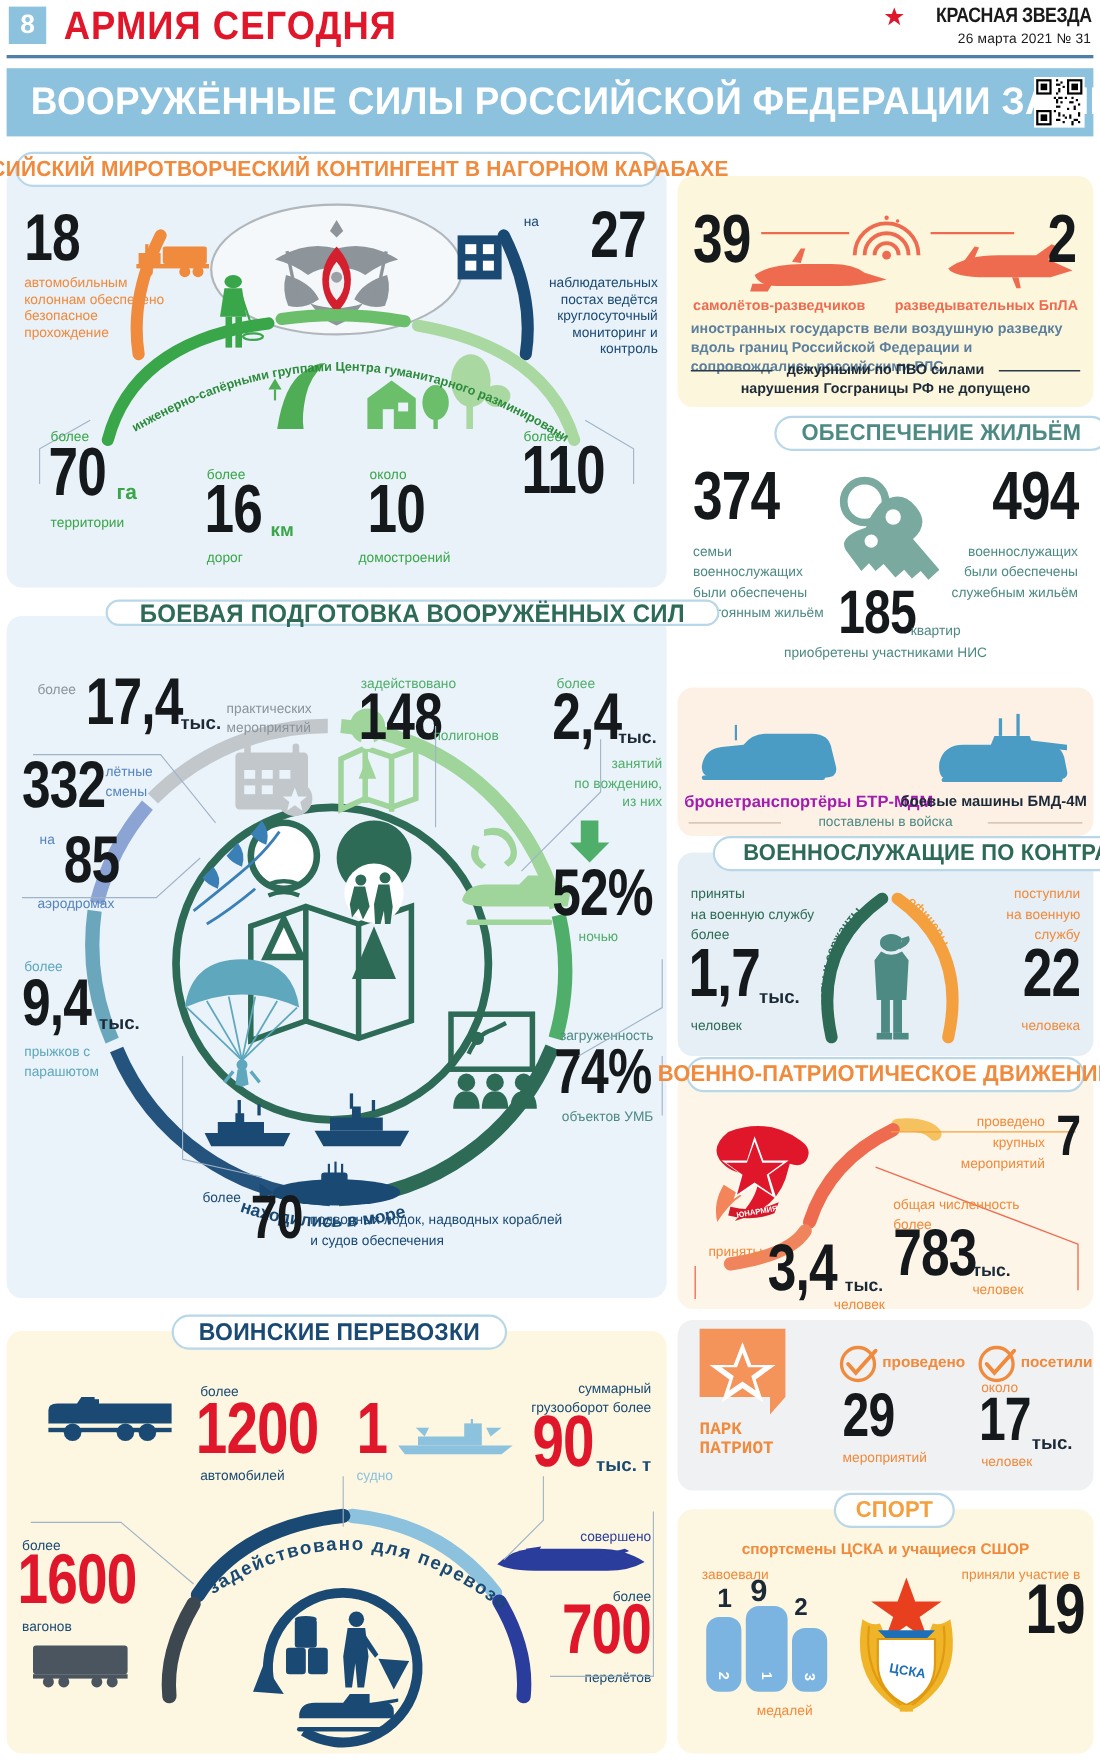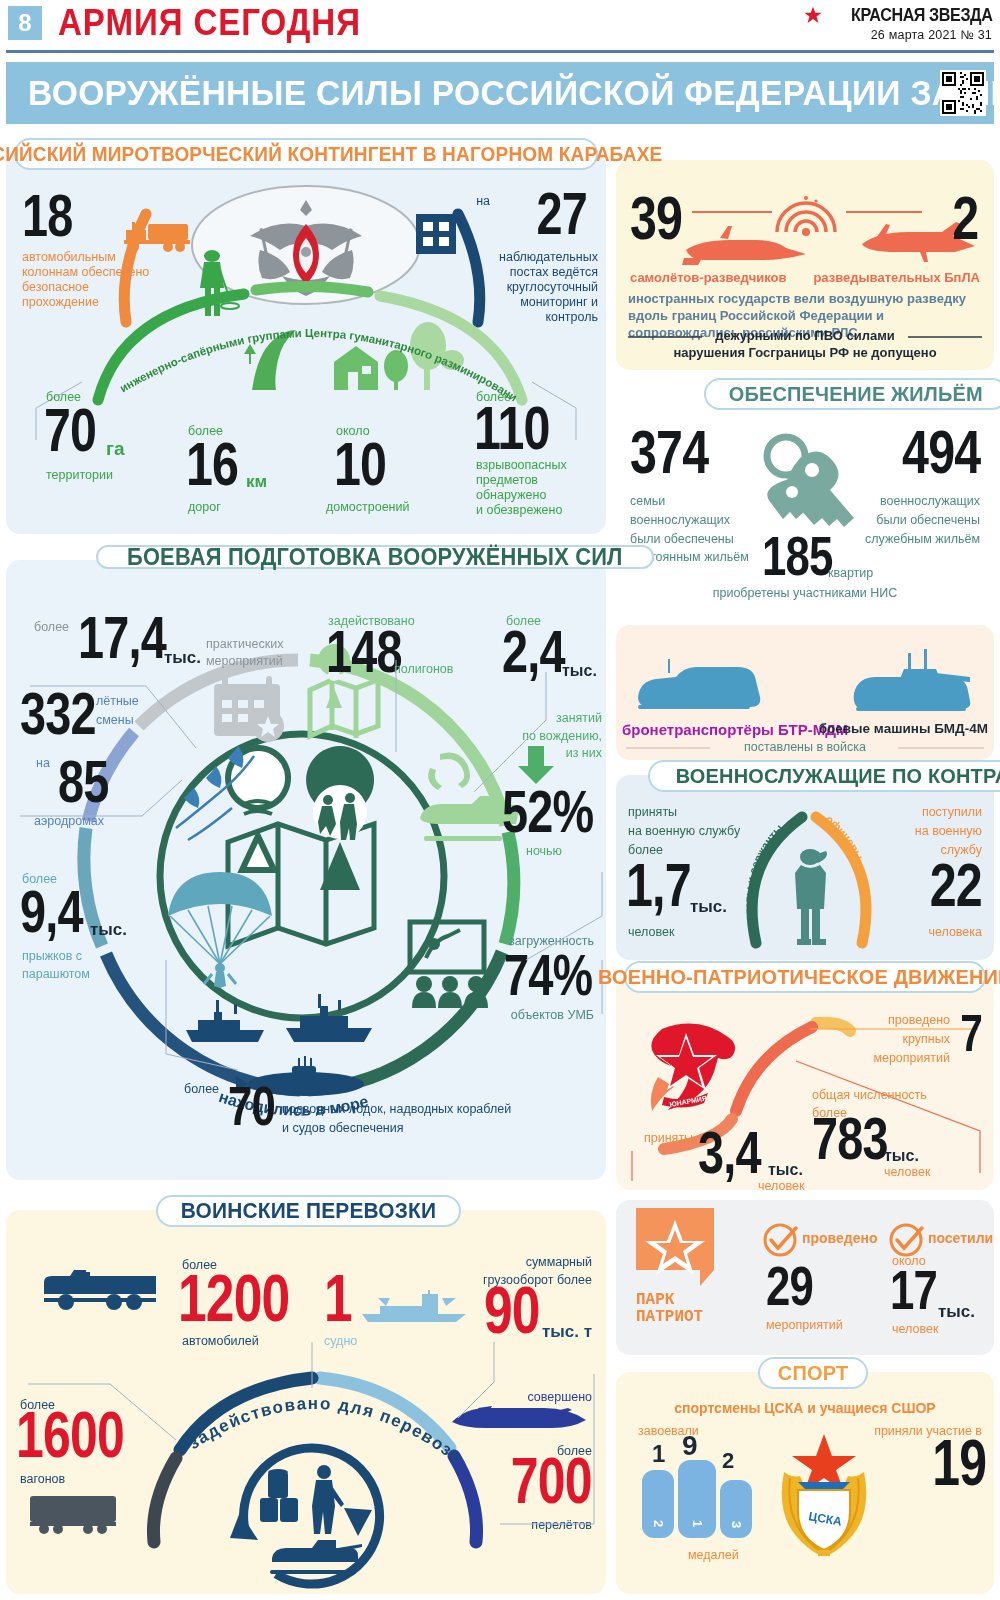--- a/index.html
+++ b/index.html
@@ -293,24 +293,20 @@
     <div class="lnum big" style="left:180px; top:286px; font-size:62px;">16</div>
     <div class="lnum" style="left:240px; top:320px; font-size:17px; font-weight:bold; color:#3aa64a;">км</div>
     <div class="lnum lbl" style="left:182px; top:348px; color:#3aa64a;">дорог</div>
 
     <div class="lnum lbl" style="left:330px; top:272px; color:#3aa64a;">около</div>
     <div class="lnum big" style="left:328px; top:286px; font-size:62px;">10</div>
     <div class="lnum lbl" style="left:320px; top:348px; color:#3aa64a;">домостроений</div>
 
     <div class="lnum lbl" style="left:470px; top:238px; color:#3aa64a;">более</div>
     <div class="lnum big" style="left:468px; top:250px; font-size:62px;">110</div>
-    <div class="lnum lbl" style="left:470px; top:306px; width:120px; color:#3aa64a; white-space:pre-line;">взрывоопасных
-предметов
-обнаружено
-и обезврежено</div>
   </div>
 
   <div class="card" id="razvedka">
 
     <svg style="position:absolute; left:8px; top:28px;" width="362" height="84">
       <line x1="68" y1="24" x2="148" y2="24" stroke="#ef6b4f" stroke-width="2"></line>
       <line x1="222" y1="24" x2="298" y2="24" stroke="#ef6b4f" stroke-width="2"></line>
       <g stroke="#ef6b4f" fill="none" stroke-width="3.5">
         <path d="M153 44 a29 29 0 1 1 58 0"></path>
         <path d="M162 44 a20 20 0 1 1 40 0"></path>
@@ -709,21 +705,21 @@
     <div class="lnum lbl" style="left:200px; top:76px; color:#8b949b; white-space:pre-line; line-height:1.35;">практических
 мероприятий</div>
 
     <div class="lnum lbl" style="left:322px; top:54px; color:#4fae6a;">задействовано</div>
     <div class="lnum big" style="left:320px; top:66px; font-size:60px;">148</div>
     <div class="lnum lbl" style="left:388px; top:102px; color:#4fae6a;">полигонов</div>
 
     <div class="lnum lbl" style="left:500px; top:54px; color:#4fae6a;">более</div>
     <div class="lnum big" style="left:496px; top:66px; font-size:60px;">2,4</div>
     <div class="lnum" style="left:556px; top:102px; font-size:16px; font-weight:bold; color:#1c2a38;">тыс.</div>
-    <div class="lnum lbl" style="left:496px; top:126px; width:100px; text-align:right; color:#4fae6a; white-space:pre-line; line-height:1.4;margin-top:24px;">занятий
+    <div class="lnum lbl" style="left:496px; top:126px; width:100px; text-align:right; color:#4fae6a; white-space:pre-line; line-height:1.4;">занятий
 по вождению,
 из них</div>
     <svg style="position:absolute; left:512px; top:186px;" width="36" height="38">
       <path d="M10 0 h16 v20 h10 l-18 18 l-18 -18 h10z" fill="#4fae6a"></path>
     </svg>
 
     <div class="lnum big" style="left:496px; top:226px; font-size:60px;">52%</div>
     <div class="lnum lbl" style="left:520px; top:284px; color:#4fae6a;">ночью</div>
 
     <div class="lnum big" style="left:14px; top:128px; font-size:60px;">332</div>

